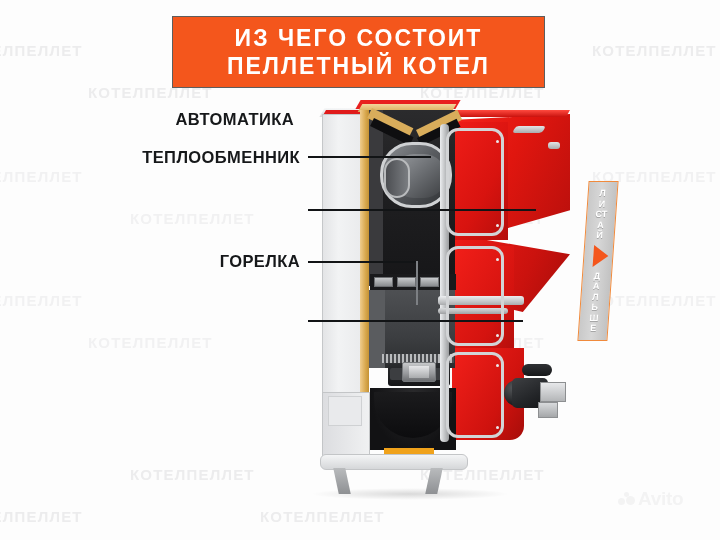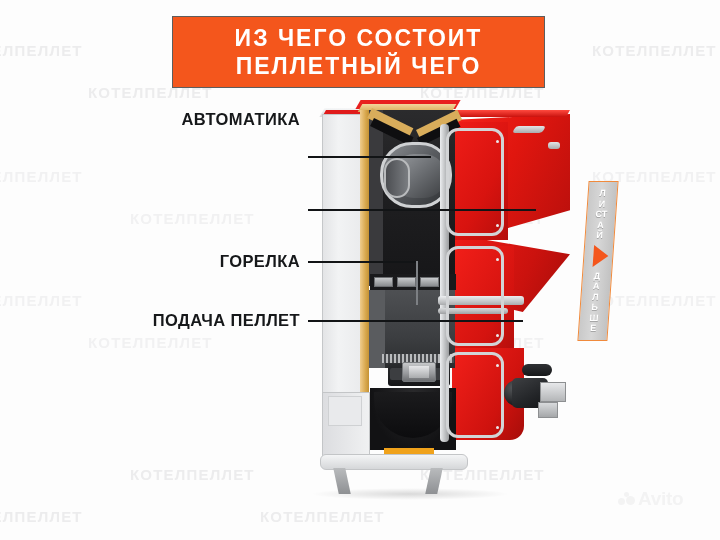--- a/index.html
+++ b/index.html
@@ -250,21 +250,21 @@
   <div class="wm dim" style="left:88px;top:334px;">КОТЕЛПЕЛЛЕТ</div>
   <div class="wm dim" style="left:420px;top:334px;">КОТЕЛПЕЛЛЕТ</div>
   <div class="wm dim" style="left:592px;top:292px;">КОТЕЛПЕЛЛЕТ</div>
   <div class="wm" style="left:130px;top:466px;">КОТЕЛПЕЛЛЕТ</div>
   <div class="wm" style="left:420px;top:466px;">КОТЕЛПЕЛЛЕТ</div>
   <div class="wm" style="left:-42px;top:508px;">КОТЕЛПЕЛЛЕТ</div>
   <div class="wm" style="left:260px;top:508px;">КОТЕЛПЕЛЛЕТ</div>
 
   <div id="header-banner">
     <div class="hl">ИЗ ЧЕГО СОСТОИТ</div>
-    <div class="hl">ПЕЛЛЕТНЫЙ ЧЕГО</div>
+    <div class="hl">ПЕЛЛЕТНЫЙ КОТЕЛ</div>
   </div>
 
   <div id="boiler">
     <div class="shadow"></div>
 
     <div class="red-hopper"></div>
     <div class="hopper-lip"></div>
     <div class="red-hopper-bot"></div>
     <div class="red-panel-a"></div>
     <div class="red-mid"></div>
@@ -330,31 +330,31 @@
     <div class="motor-tube"></div>
     <div class="motor-box"></div>
     <div class="motor-box2"></div>
 
     <div class="plinth-orange"></div>
     <div class="plinth"></div>
     <div class="leg leg1"></div>
     <div class="leg leg2"></div>
   </div>
 
-  <div class="lbl" style="left:120px;top:110px;width:180px;">АВТОМАТИКА</div>
-
+  <div class="lbl" style="left:114px;top:110px;width:180px;">АВТОМАТИКА</div>
+
+  <div class="lbl" style="left:100px;top:148px;width:200px;">ТЕПЛООБМЕННИК</div>
   <div class="leader" style="left:308px;top:156px;width:123px;"></div>
 
   <div class="leader" style="left:308px;top:209px;width:228px;"></div>
 
   <div class="lbl" style="left:130px;top:252px;width:170px;">ГОРЕЛКА</div>
   <div class="leader" style="left:308px;top:261px;width:110px;"></div>
   <div class="leader-v" style="left:416px;top:261px;height:44px;"></div>
 
-  <div class="lbl" style="left:110px;top:311px;width:190px;">ПОДАЧА ПЕЛЛЕТ</div>
   <div class="leader" style="left:308px;top:320px;width:215px;"></div>
 
   <div id="swipe-tab">
     <div class="vtxt">ЛИСТАЙ</div>
     <div class="tri"></div>
     <div class="vtxt">ДАЛЬШЕ</div>
   </div>
 
 
   <div id="avito">

